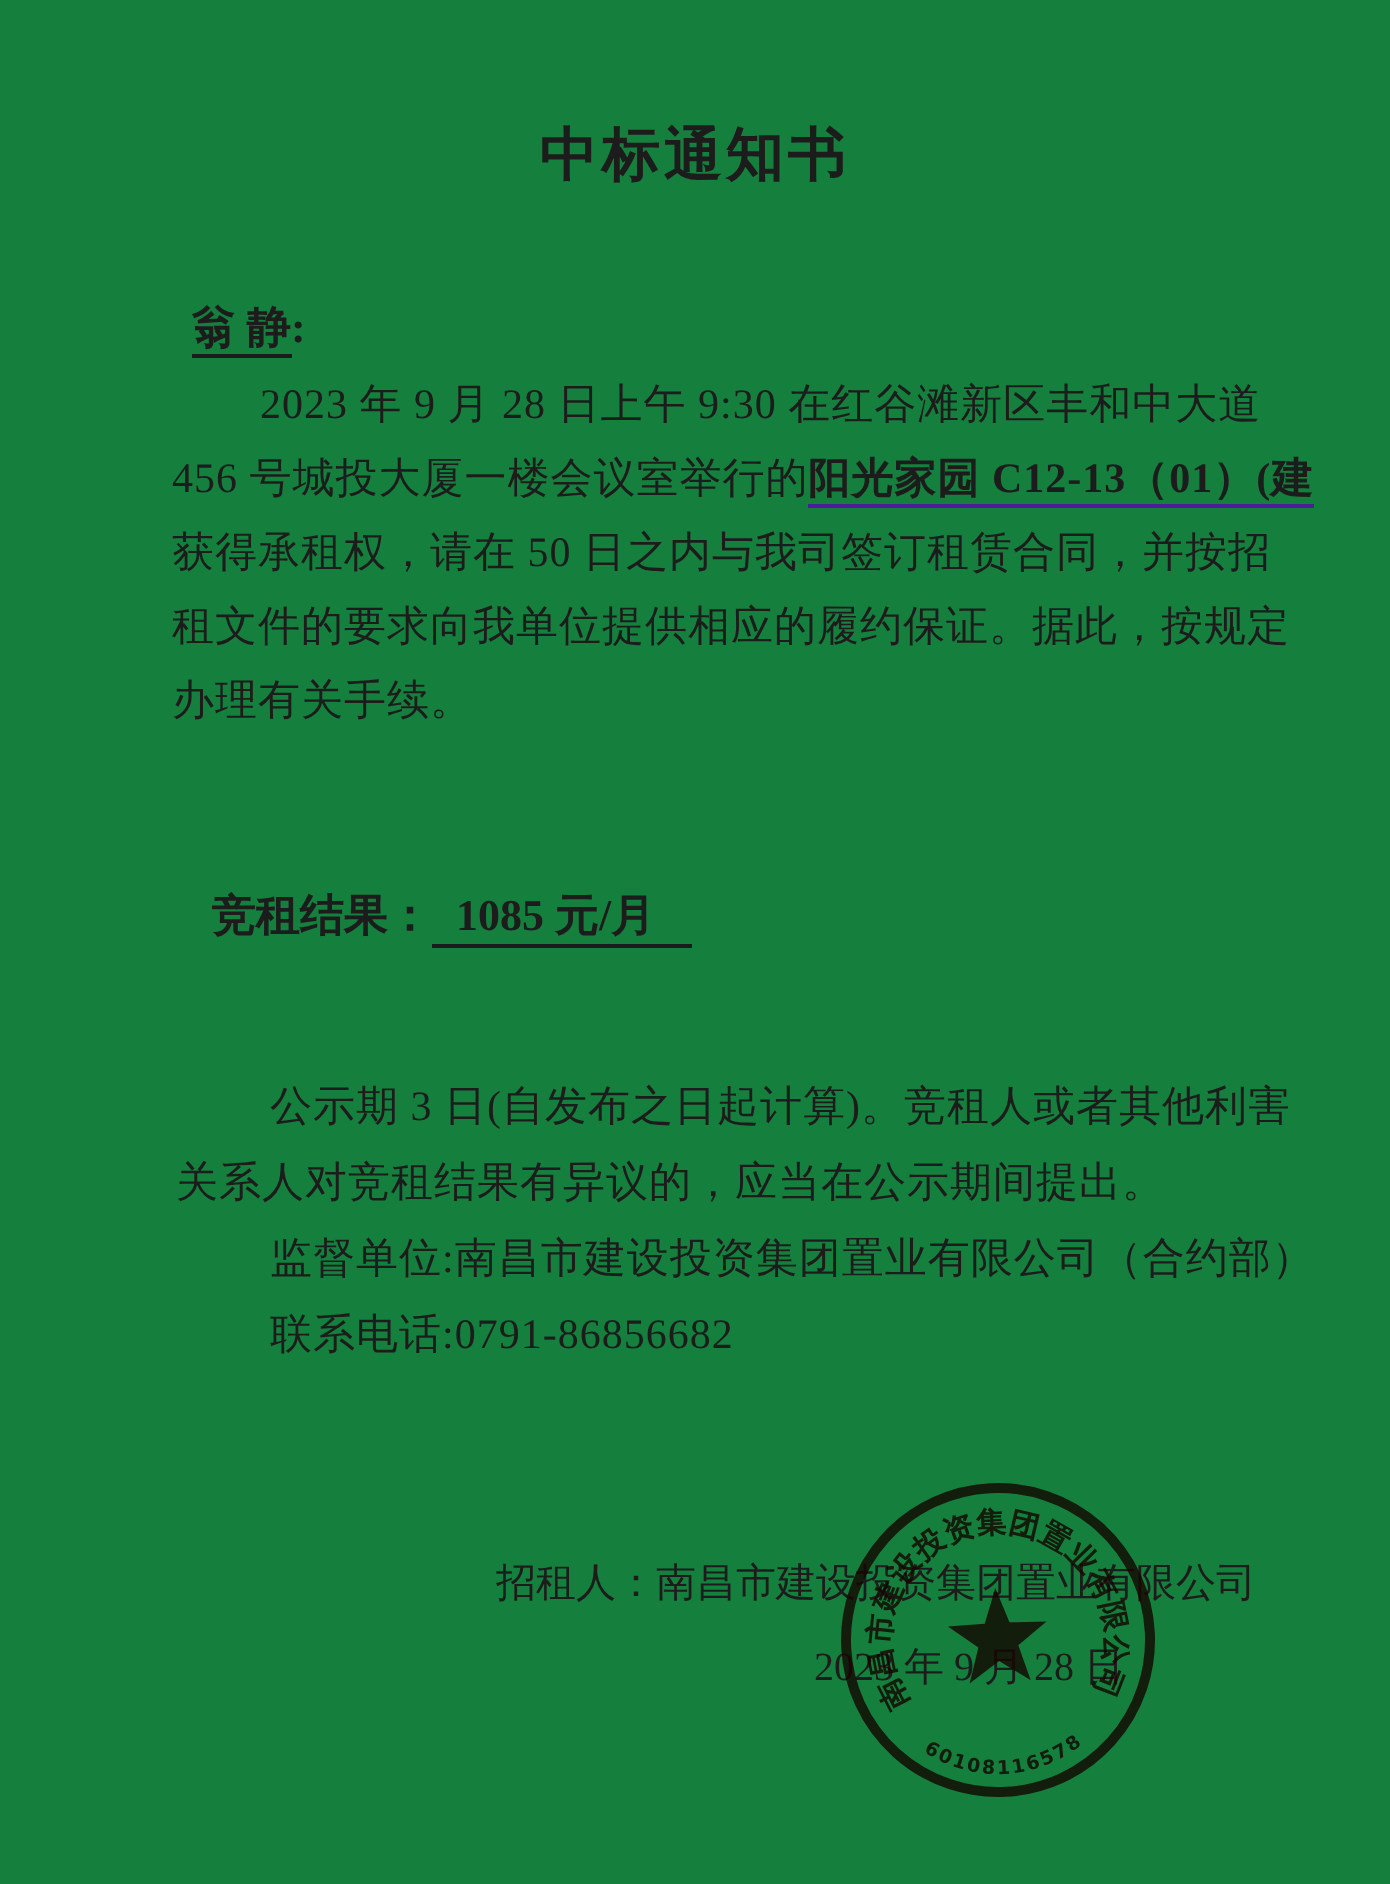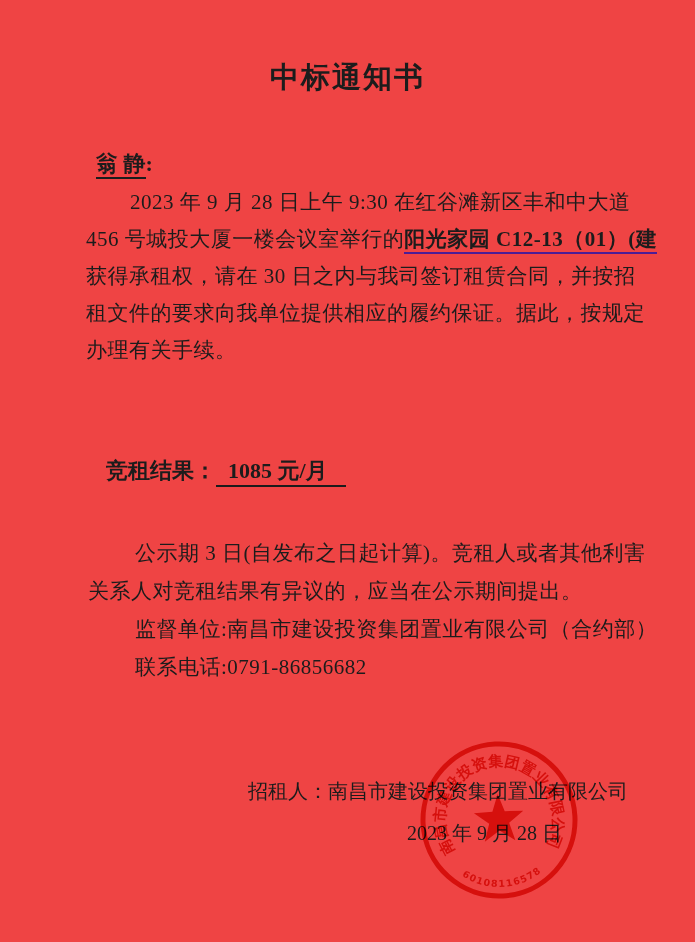--- a/index.html
+++ b/index.html
@@ -5,21 +5,21 @@
   html, body {
     margin: 0;
     padding: 0;
     background: #e9e9e9;
   }
   .page {
     position: relative;
     width: 695px;
     height: 942px;
     margin: 0 auto;
-    background: #ef4444;
+    background: #15803d;
     overflow: hidden;
     font-family: "Liberation Serif", "DejaVu Serif", serif;
     color: #1c1c1c;
   }
   .title {
     position: absolute;
     top: 58px;
     left: 0;
     width: 100%;
     margin: 0;
@@ -53,21 +53,21 @@
     white-space: nowrap;
   }
   .indent1 { padding-left: 44px; }
   .em {
     font-weight: bold;
     border-bottom: 2px solid #4c1d95;
     padding-bottom: 1px;
   }
   .result {
     position: absolute;
-    top: 456px;
+    top: 443px;
     left: 106px;
     font-size: 22px;
     font-weight: bold;
     white-space: nowrap;
   }
   .result .value {
     border-bottom: 2px solid #1b1b1b;
     padding: 0 18px 2px 12px;
   }
   .notice {
@@ -124,21 +124,21 @@
 
 <div class="page">
 
   <h1 class="title">中标通知书</h1>
 
   <div class="salutation"><span class="name">翁 静</span><span>:</span></div>
 
   <div class="body-par">
     <div class="line indent1">2023 年 9 月 28 日上午 9:30 在红谷滩新区丰和中大道</div>
     <div class="line"><span>456 号城投大厦一楼会议室举行的</span><span class="em">阳光家园 C12-13（01）(建</span></div>
-    <div class="line">获得承租权，请在 30 日之内与我司签订租赁合同，并按招</div>
+    <div class="line">获得承租权，请在 50 日之内与我司签订租赁合同，并按招</div>
     <div class="line">租文件的要求向我单位提供相应的履约保证。据此，按规定</div>
     <div class="line">办理有关手续。</div>
   </div>
 
   <div class="result"><span>竞租结果：</span><span class="value">1085 元/月</span></div>
 
   <div class="notice">
     <div class="line indent2">公示期 3 日(自发布之日起计算)。竞租人或者其他利害</div>
     <div class="line">关系人对竞租结果有异议的，应当在公示期间提出。</div>
     <div class="line indent2">监督单位:南昌市建设投资集团置业有限公司（合约部）</div>

